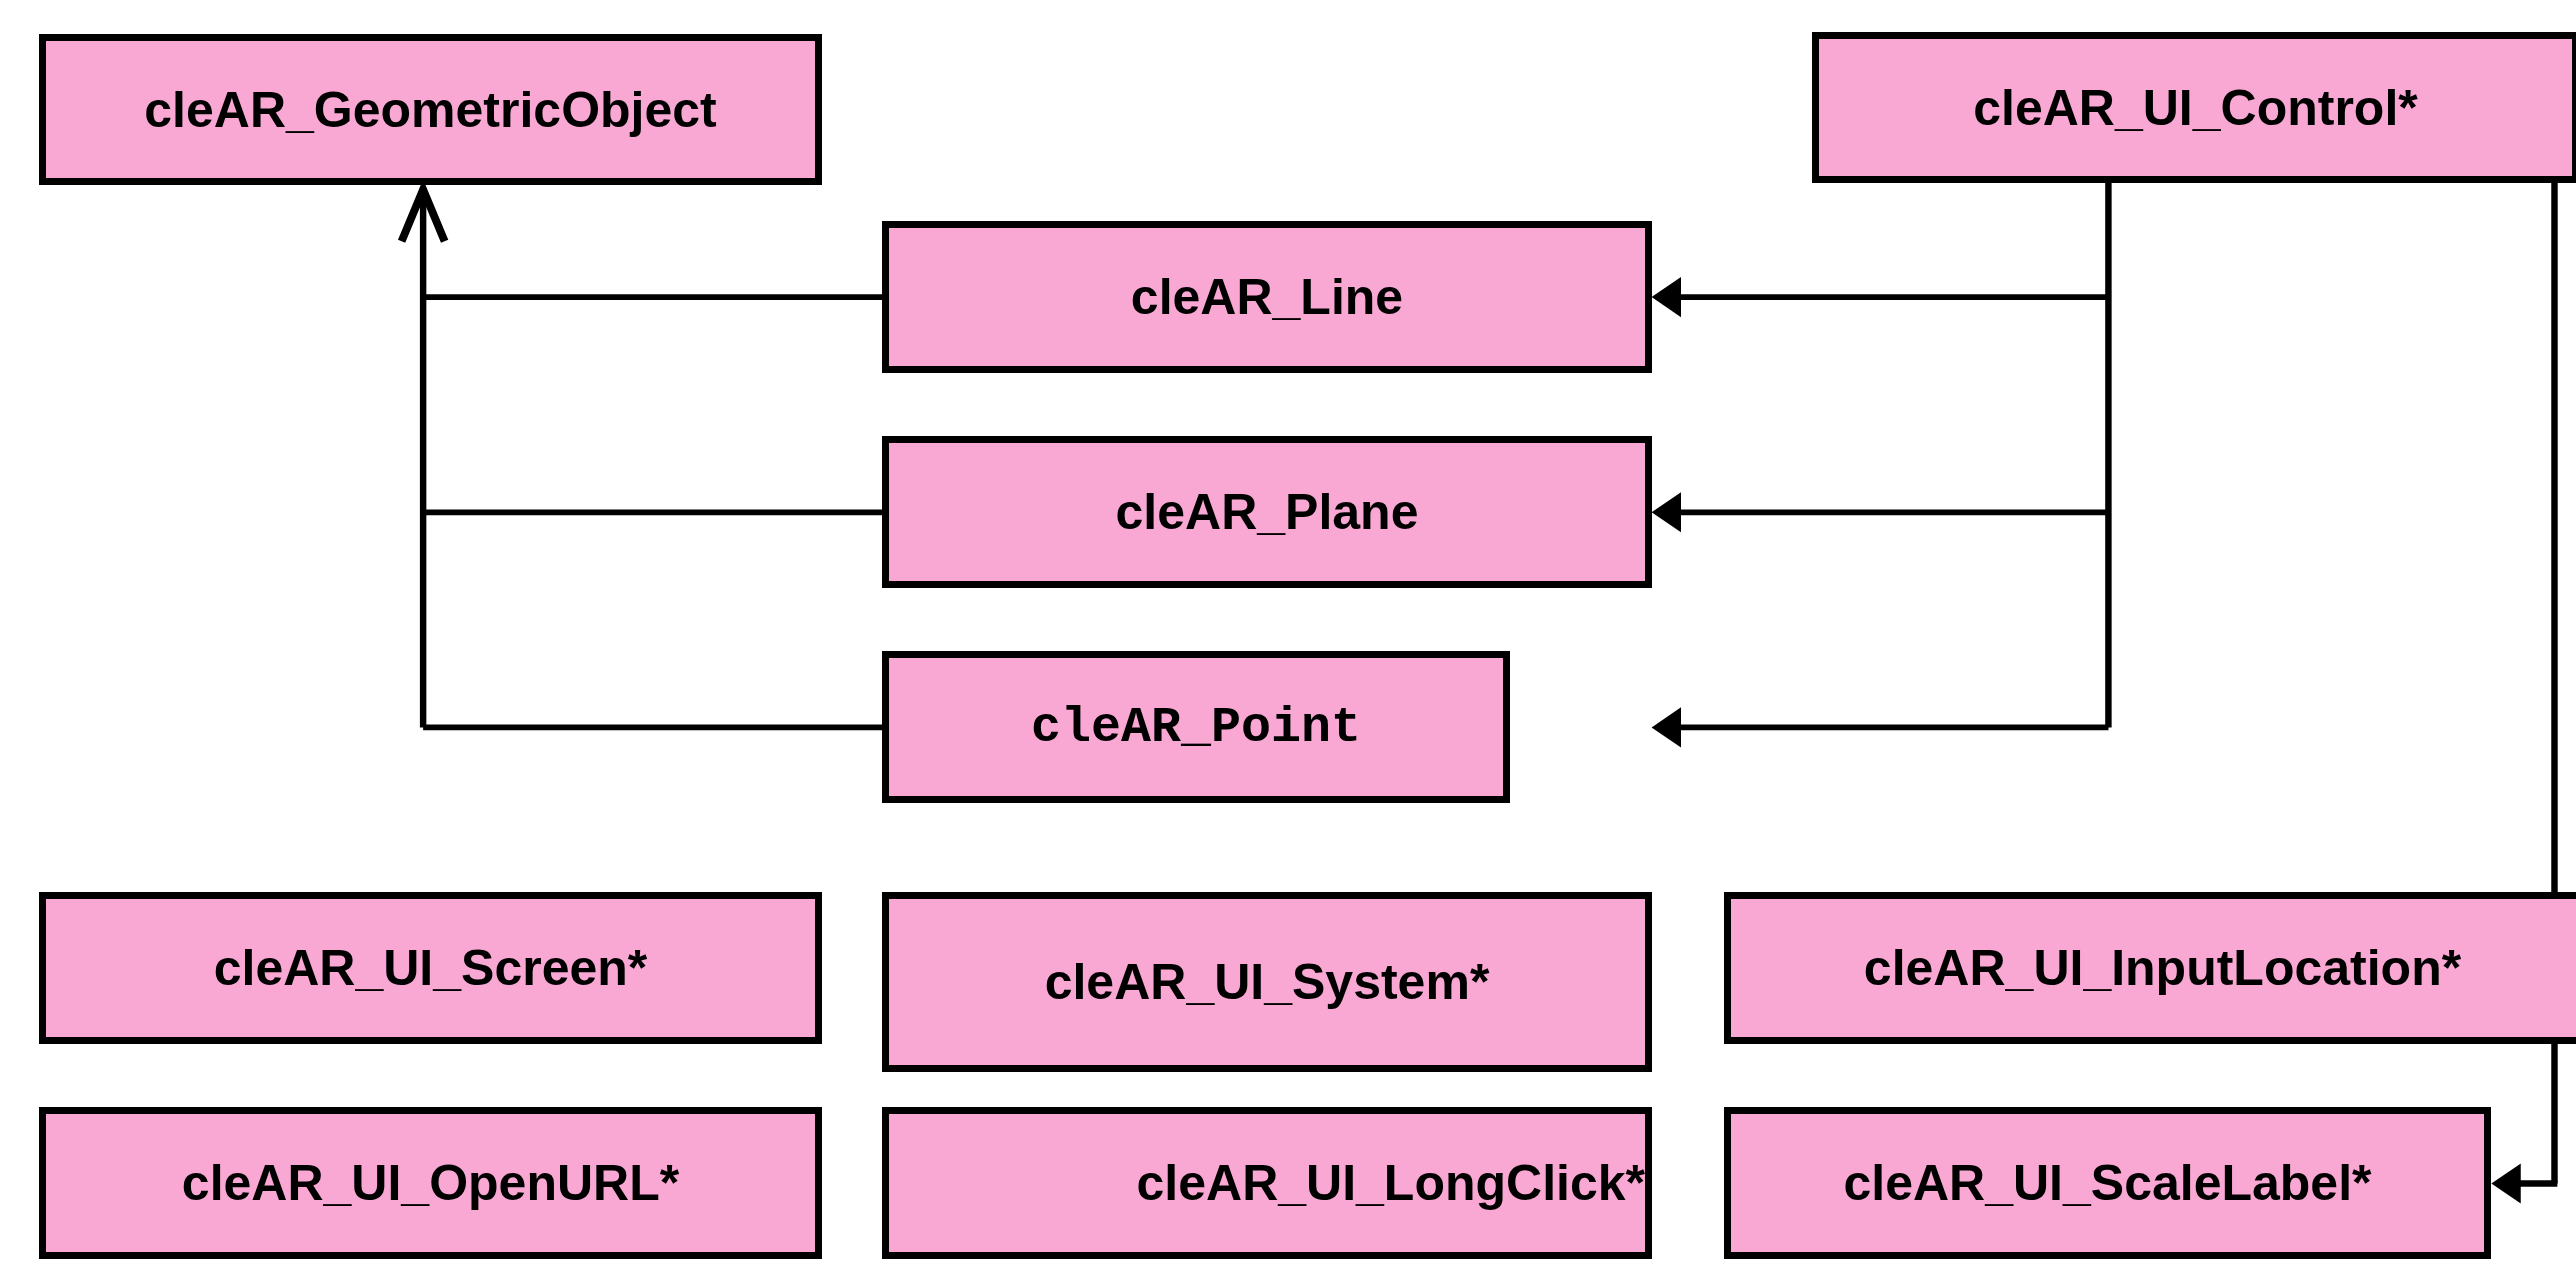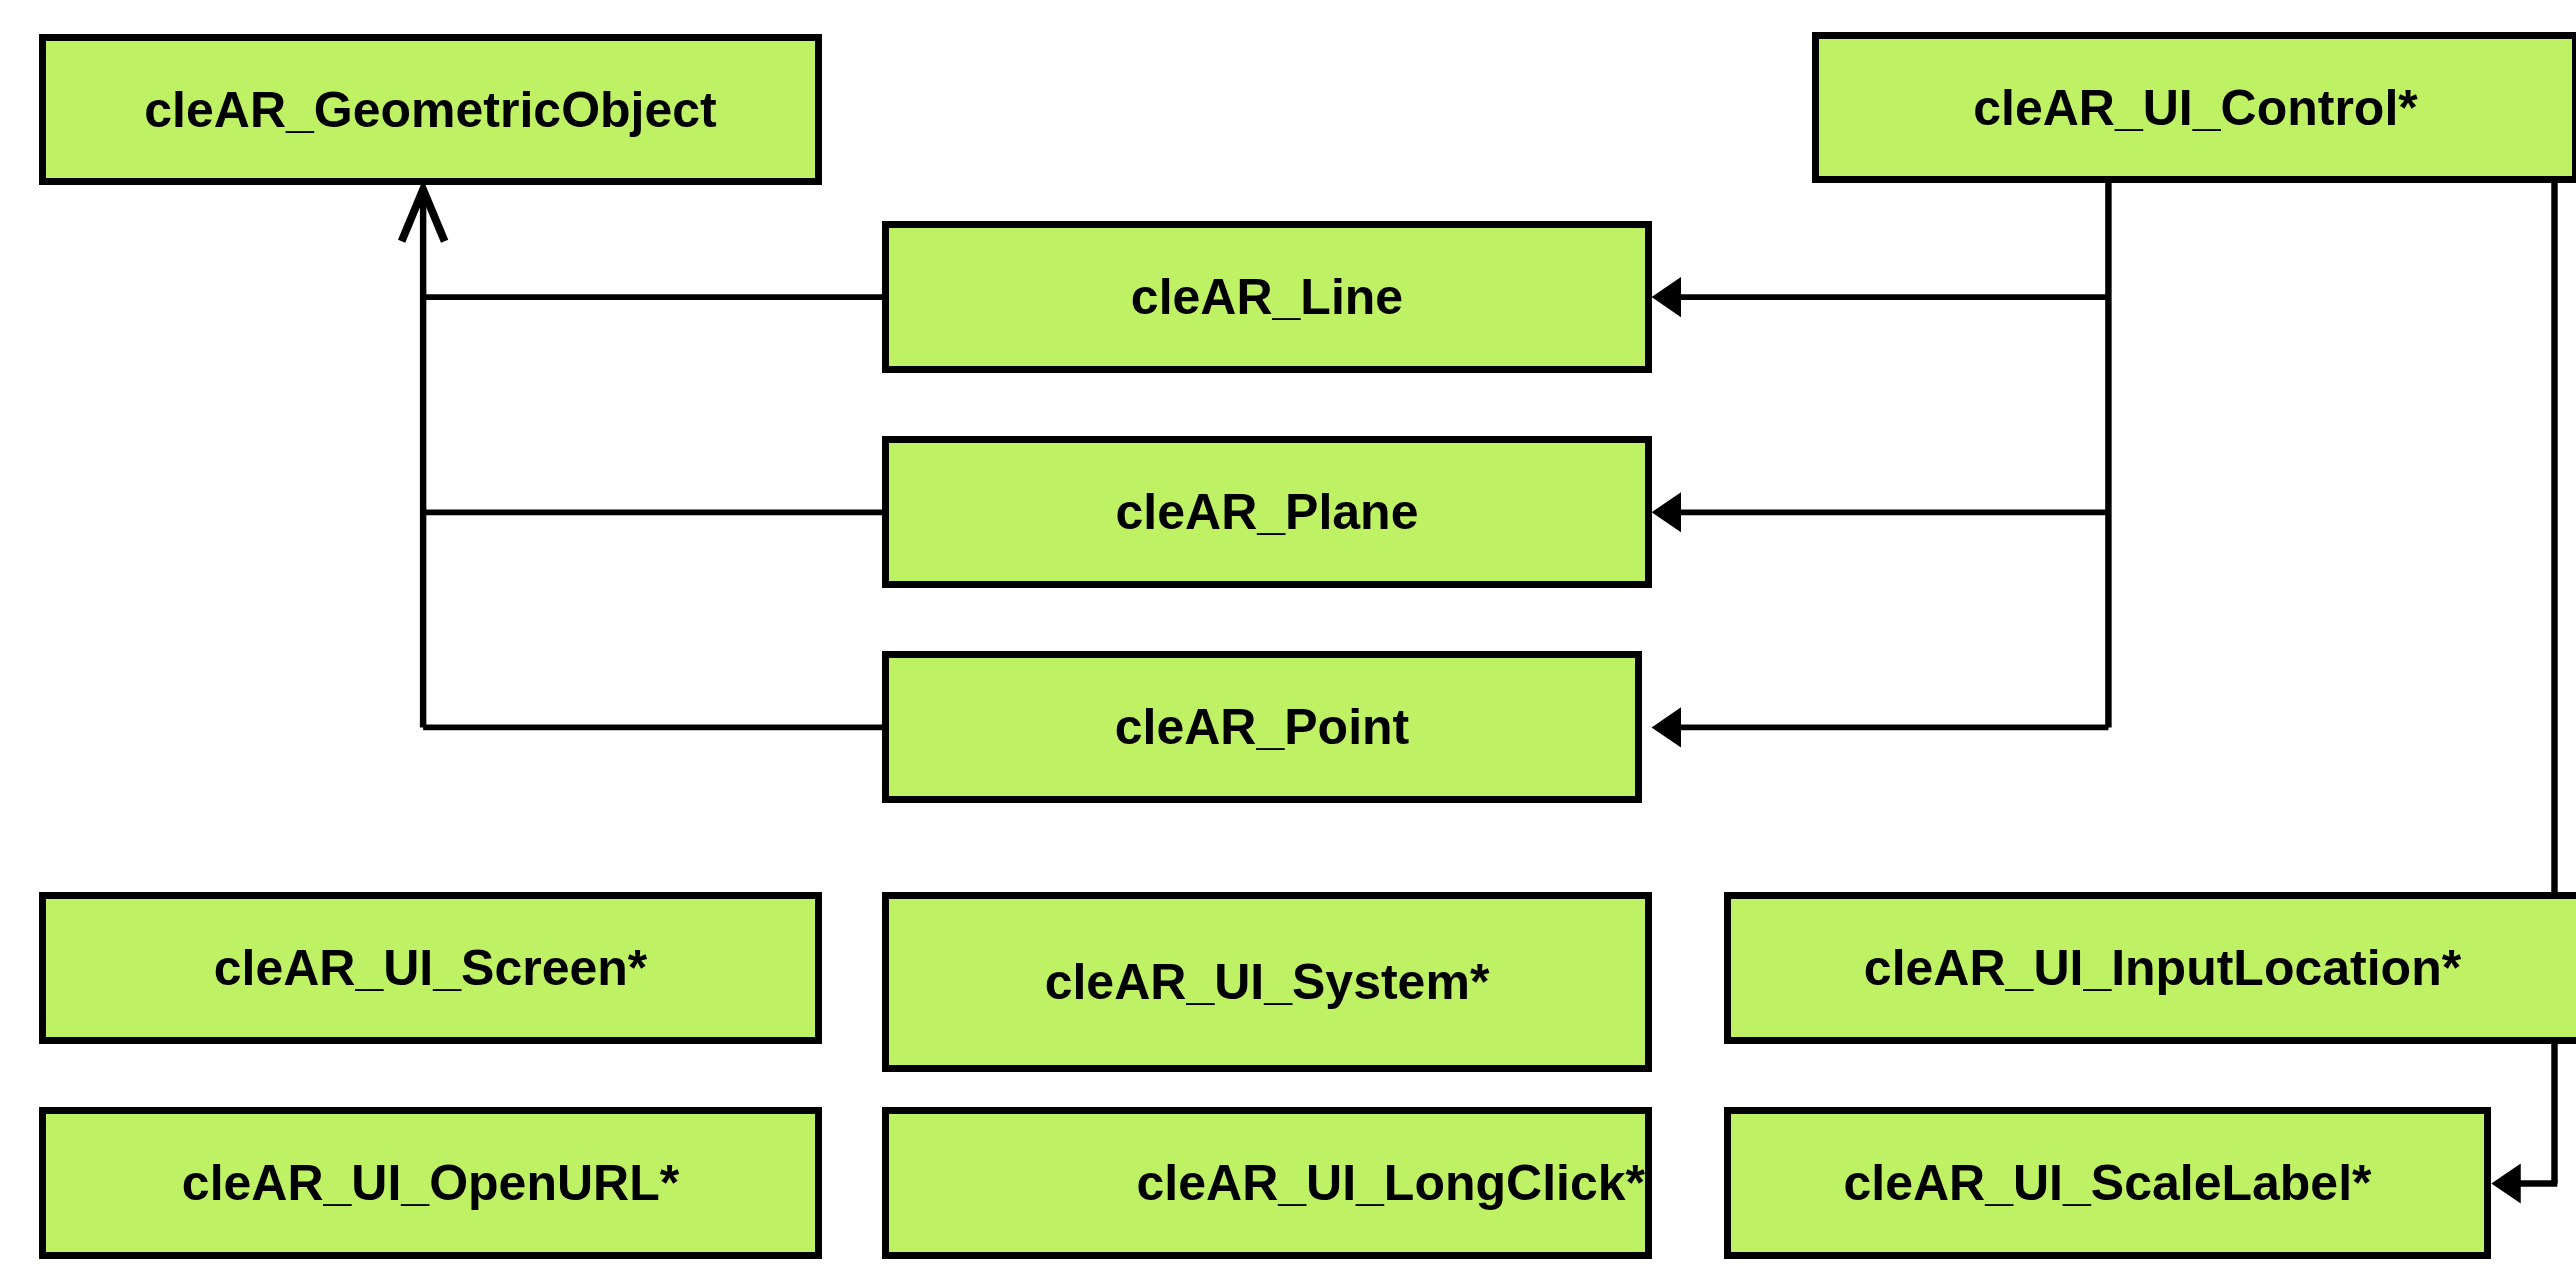--- a/index.html
+++ b/index.html
@@ -19,21 +19,21 @@
     position: absolute;
     left: 0;
     top: 0;
     width: 2576px;
     height: 1287px;
   }
   .node {
     position: absolute;
     box-sizing: border-box;
     border: 7.2px solid #000000;
-    background: #bef264;
+    background: #f9a8d4;
     display: flex;
     align-items: center;
     justify-content: center;
   }
   .node-label {
     font-size: 50px;
     font-weight: bold;
     color: #000000;
     white-space: nowrap;
     letter-spacing: 0px;
@@ -77,21 +77,21 @@
   </div>
 
   <div class="node" style="left:882px; top:221px; width:770px; height:152px;">
     <span class="node-label">cleAR_Line</span>
   </div>
 
   <div class="node" style="left:882px; top:436px; width:770px; height:152px;">
     <span class="node-label">cleAR_Plane</span>
   </div>
 
-  <div class="node" style="left:882px; top:651px; width:760px; height:152px;">
+  <div class="node" style="left:882px; top:651px; width:628px; height:152px;font-family:Liberation Mono, monospace;">
     <span class="node-label">cleAR_Point</span>
   </div>
 
   <div class="node" style="left:39px; top:892px; width:783px; height:152px;">
     <span class="node-label">cleAR_UI_Screen*</span>
   </div>
 
   <div class="node" style="left:882px; top:892px; width:770px; height:180px;align-items:center;">
     <span class="node-label">cleAR_UI_System*</span>
   </div>

